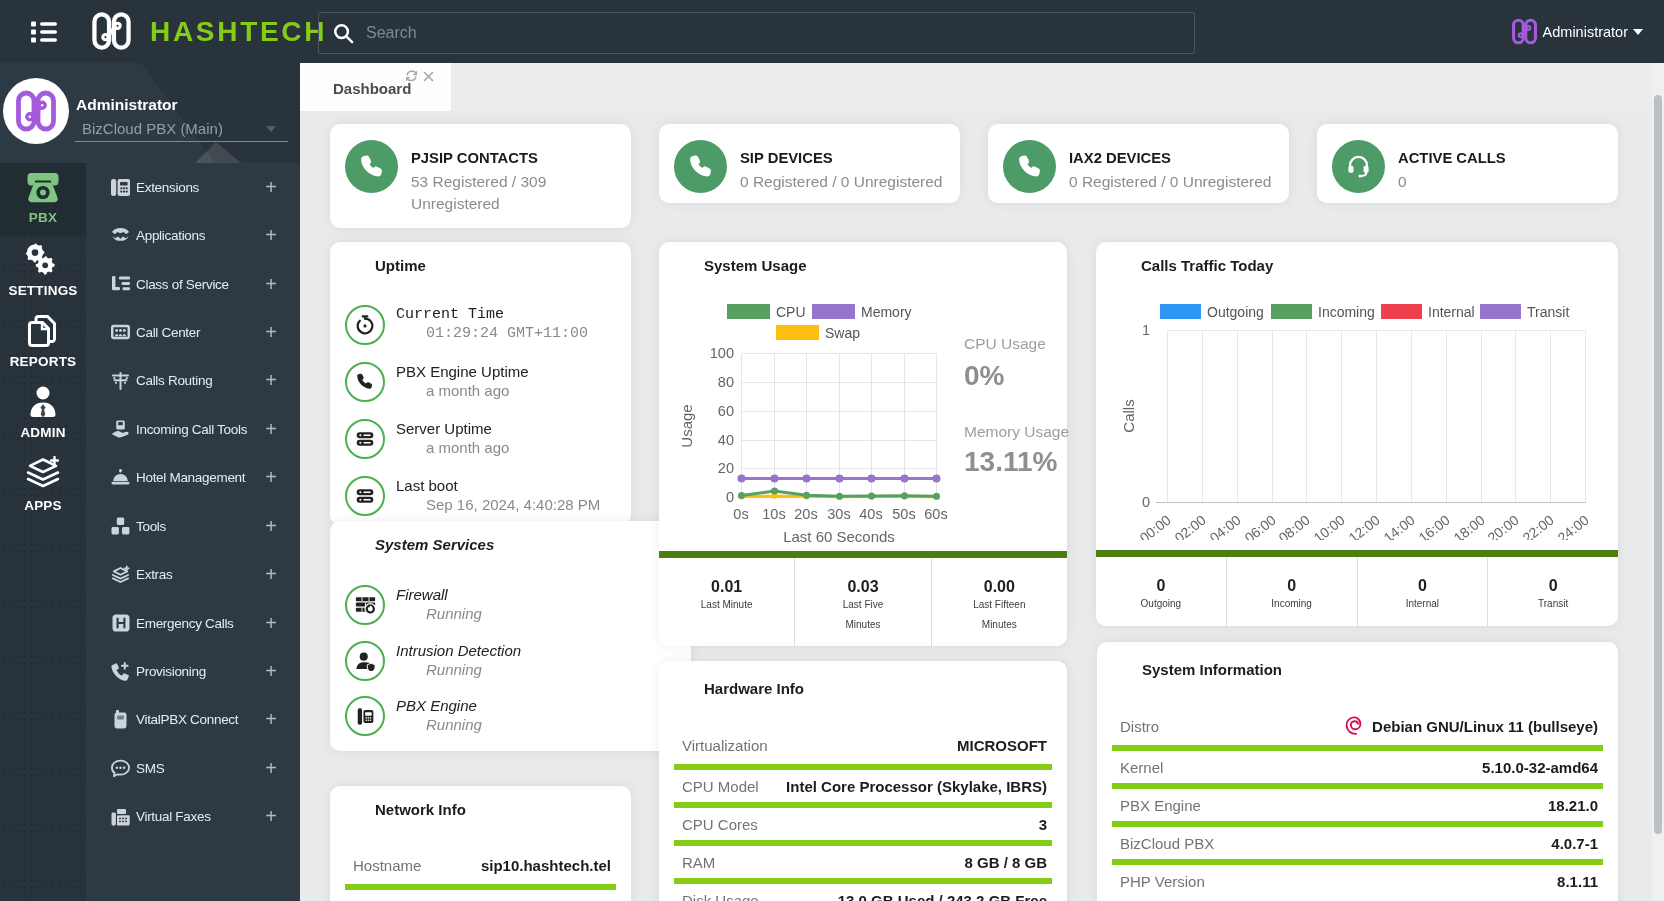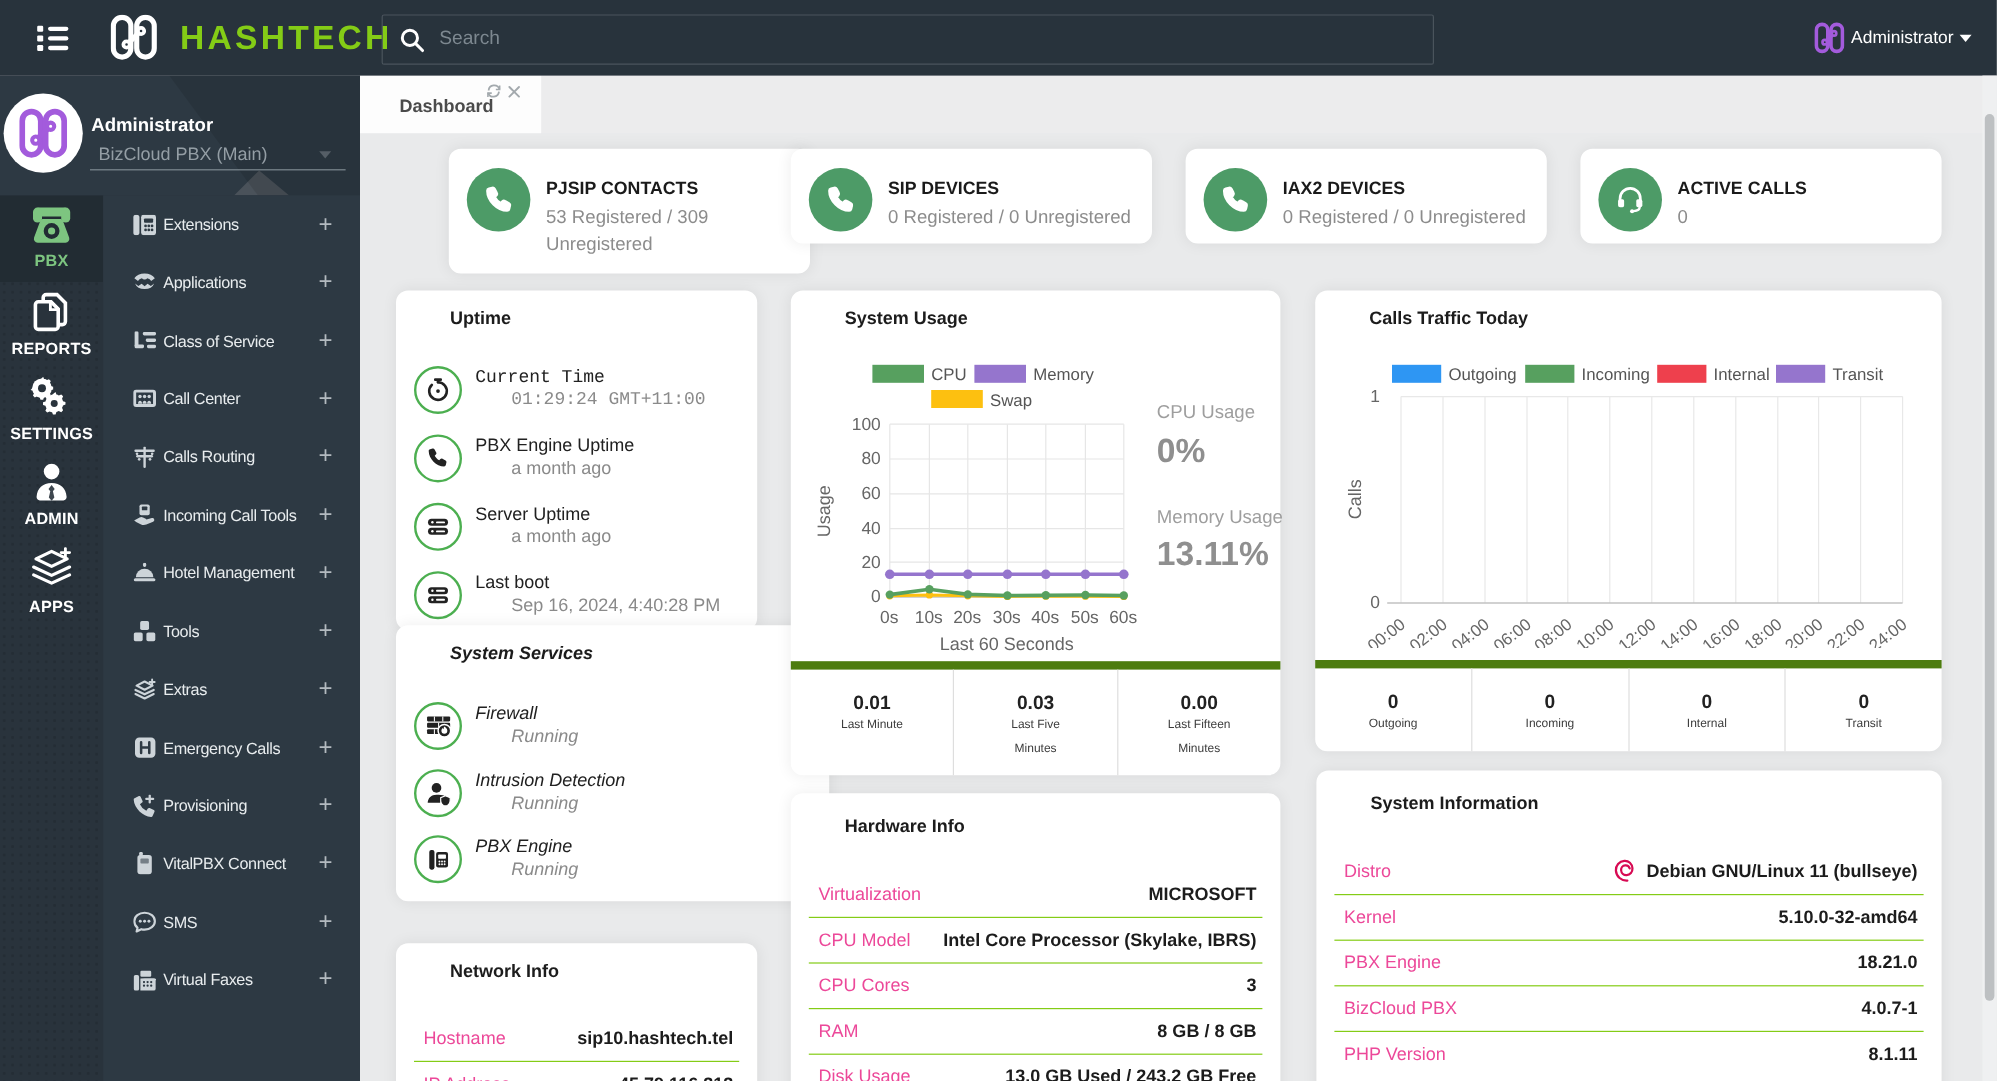--- a/index.html
+++ b/index.html
@@ -47,23 +47,23 @@
 .scard .circ { position:absolute; left:15px; top:16px; width:53px; height:53px; border-radius:50%; background:#4d9b67; display:flex; align-items:center; justify-content:center; }
 .scard .st { position:absolute; left:81px; top:26px; font-size:14.8px; font-weight:bold; color:#1a1a1a; }
 .scard .ss { position:absolute; left:81px; top:47px; font-size:15.5px; color:#8c8c8c; line-height:22px; width:210px; }
 
 .li { position:absolute; left:15px; }
 .li .ring { position:absolute; left:0; top:0; width:40px; height:40px; border:2px solid #4caf50; border-radius:50%; display:flex; align-items:center; justify-content:center; }
 .li .t1 { position:absolute; left:51px; top:1px; font-size:15px; color:#212121; white-space:nowrap; }
 .li .t2 { position:absolute; left:51px; top:20px; font-size:15px; color:#8a8a8a; white-space:nowrap;margin-left:30px; }
 
 .itbl { position:absolute; left:15px; right:15px; top:65px; }
-.irow { height:38px; display:flex; align-items:center; border-top:1px solid #84cc16; padding:0 5px 0 8px; }
+.irow { height:38px; display:flex; align-items:center; border-top:6px solid #84cc16; padding:0 5px 0 8px; }
 .irow:first-child { border-top:none; }
-.irow .k { font-size:15px; color:#ec4899; }
+.irow .k { font-size:15px; color:#737373; }
 .irow .v { margin-left:auto; font-size:15px; font-weight:bold; color:#1c1c1c; display:flex; align-items:center; }
 
 .statrow { position:absolute; left:0; width:100%; border-top:7px solid #4d7c0f; display:flex; }
 .statrow .col { flex:1; text-align:center; padding-top:20px; }
 .statrow .col + .col { border-left:1px solid #dedede; }
 .statrow .n { font-size:16px; font-weight:bold; color:#212121; }
 .statrow .l { font-size:10px; color:#3d3d3d; margin-top:-1px; line-height:20px; }
 
 #sbtrack { position:absolute; right:0; top:63px; width:12px; height:838px; background:#eff0f1; z-index:40; }
 #sbthumb { position:absolute; right:2px; top:32px; width:8px; height:739px; border-radius:4px; background:#bdc0c2; }
@@ -138,42 +138,42 @@
             <rect x="3.5" y="1" width="7.5" height="12.5" rx="3.7"></rect>
             <rect x="27" y="1" width="7.5" height="12.5" rx="3.7"></rect>
             <path d="M11.5 10.5 h15 a2 2 0 0 1 1.9 1.4 l5.2 14 a3.2 3.2 0 0 1 -3 4.3 H7.4 a3.2 3.2 0 0 1 -3-4.3 l5.2-14 a2 2 0 0 1 1.9-1.4 Z"></path>
             <circle cx="19" cy="20.5" r="6.6" fill="#222c33"></circle>
             <circle cx="19" cy="20.5" r="3" fill="#7dc580"></circle>
           </g>
         </svg>
       <span class="lbl">PBX</span>
     </div>
     <div class="ritem">
-      <svg width="34" height="34" viewBox="0 0 34 34">
-          <g fill="none" stroke="#fff" stroke-width="3">
-            <path d="M10 8 V5 a2.5 2.5 0 0 1 2.5-2.5 h9 l7 7 V25 a2.5 2.5 0 0 1 -2.5 2.5 H23"></path>
-            <path d="M6 8.5 h10.5 l6 6 V29 a2.5 2.5 0 0 1 -2.5 2.5 h-14 A2.5 2.5 0 0 1 3.5 29 V11 a2.5 2.5 0 0 1 2.5-2.5 Z" fill="#29333c"></path>
-            <path d="M16 9 v6 h6" stroke-width="2.4"></path>
-          </g>
-        </svg>
-      <span class="lbl">REPORTS</span>
-    </div>
-    <div class="ritem">
       <svg width="36" height="34" viewBox="0 0 36 34">
           <g fill="#fff">
             <path d="M14.5 0 l1.2 3.4 a8.6 8.6 0 0 1 3.2 1.3 l3.3-1.5 2.5 2.5 -1.5 3.3 a8.6 8.6 0 0 1 1.3 3.2 l3.4 1.2 v3.6 l-3.4 1.2 a8.6 8.6 0 0 1 -1.3 3.2 l1.5 3.3 -2.5 2.5 -3.3-1.5 a8.6 8.6 0 0 1 -3.2 1.3 L14.5 31 h-3.6 l-1.2-3.4 a8.6 8.6 0 0 1 -3.2-1.3 l-3.3 1.5 L0.7 25.3 2.2 22 a8.6 8.6 0 0 1 -1.3-3.2 L-2.5 17.6 Z" transform="translate(2,0) scale(0.62)"></path>
             <circle cx="10" cy="9.6" r="8.2"></circle>
             <circle cx="10" cy="9.6" r="3.3" fill="#29333c"></circle>
             <g transform="translate(13,12)">
               <path d="M9.2 0.8 l0.8 2.3 a6 6 0 0 1 2.2 0.9 l2.3-1 1.7 1.7 -1 2.3 a6 6 0 0 1 0.9 2.2 l2.3 0.8 v2.4 l-2.3 0.8 a6 6 0 0 1 -0.9 2.2 l1 2.3 -1.7 1.7 -2.3-1 a6 6 0 0 1 -2.2 0.9 l-0.8 2.3 H6.8 L6 19.6 a6 6 0 0 1 -2.2-0.9 l-2.3 1 -1.7-1.7 1-2.3 a6 6 0 0 1 -0.9-2.2 L-2.4 12.7 V10.3 l2.3-0.8 a6 6 0 0 1 0.9-2.2 l-1-2.3 1.7-1.7 2.3 1 a6 6 0 0 1 2.2-0.9 Z" transform="scale(0.9)"></path>
               <circle cx="7.2" cy="10.3" r="2.9" fill="#29333c"></circle>
             </g>
           </g>
         </svg>
       <span class="lbl">SETTINGS</span>
+    </div>
+    <div class="ritem">
+      <svg width="34" height="34" viewBox="0 0 34 34">
+          <g fill="none" stroke="#fff" stroke-width="3">
+            <path d="M10 8 V5 a2.5 2.5 0 0 1 2.5-2.5 h9 l7 7 V25 a2.5 2.5 0 0 1 -2.5 2.5 H23"></path>
+            <path d="M6 8.5 h10.5 l6 6 V29 a2.5 2.5 0 0 1 -2.5 2.5 h-14 A2.5 2.5 0 0 1 3.5 29 V11 a2.5 2.5 0 0 1 2.5-2.5 Z" fill="#29333c"></path>
+            <path d="M16 9 v6 h6" stroke-width="2.4"></path>
+          </g>
+        </svg>
+      <span class="lbl">REPORTS</span>
     </div>
     <div class="ritem">
       <svg width="30" height="33" viewBox="0 0 30 33">
           <g fill="#fff">
             <circle cx="15" cy="7" r="6.5"></circle>
             <path d="M15 16.5 c-7.5 0 -12 4.5 -12.5 11.5 a2.7 2.7 0 0 0 2.7 3 h19.6 a2.7 2.7 0 0 0 2.7-3 C27 21 22.5 16.5 15 16.5 Z"></path>
             <g fill="#29333c">
               <path d="M15 18.2 l-2.6 3.2 1.5 2 -1.2 5.2 2.3 2.6 2.3-2.6 -1.2-5.2 1.5-2 Z" opacity="0.9"></path>
             </g>
           </g>
@@ -409,21 +409,21 @@
           <path d="M11.2 4.4 A4.6 4.6 0 0 0 2.2 5.4 M1.8 7.2 A4.6 4.6 0 0 0 10.8 6.4"></path>
           <path d="M11.4 1.2 v3.4 h-3.2" stroke-width="1.3"></path>
           <path d="M1.6 10.8 v-3.2 h3.2" stroke-width="1.3"></path>
         </svg>
     <svg class="ic" style="left:123px;top:8px;" width="11" height="11" viewBox="0 0 11 11" stroke="#a3a9ad" stroke-width="1.6" stroke-linecap="round">
           <path d="M1.5 1.5 L9.5 9.5 M9.5 1.5 L1.5 9.5"></path>
         </svg>
   </div>
     </div>
 
-  <div class="card scard" style="left:30px;top:61px;width:301px;height:104px;margin-left:44px;">
+  <div class="card scard" style="left:30px;top:61px;width:301px;height:104px;">
     <div class="circ">
         <svg width="26" height="26" viewBox="0 0 24 24" fill="#fff" stroke="#fff" stroke-width="1.5" stroke-linejoin="round">
           <path d="M6.6 2.2 c0.8-0.2 1.6 0.2 2 0.9 l1.6 3 c0.4 0.7 0.3 1.5-0.3 2.1 l-1.2 1.2 c1 1.9 2.6 3.5 4.5 4.5 l1.2-1.2 c0.6-0.6 1.4-0.7 2.1-0.3 l3 1.6 c0.7 0.4 1.1 1.2 0.9 2 l-0.6 2.6 c-0.2 0.8-0.9 1.4-1.7 1.4 C10.4 20 2.7 12.3 2.7 4.5 c0-0.8 0.6-1.5 1.4-1.7 Z"></path>
         </svg>
       </div>
     <div class="st">PJSIP CONTACTS</div>
     <div class="ss">53 Registered / 309 Unregistered</div>
   </div>
   <div class="card scard" style="left:359px;top:61px;width:301px;height:79px;">
     <div class="circ">

